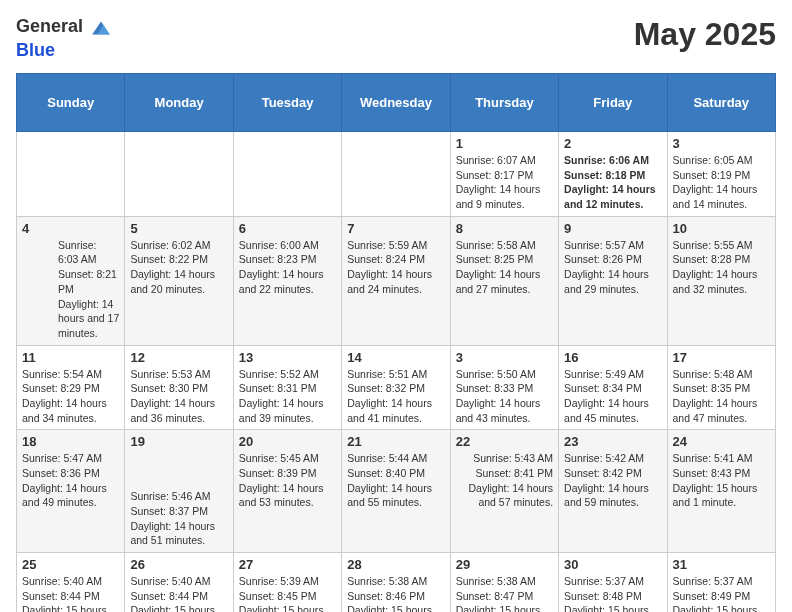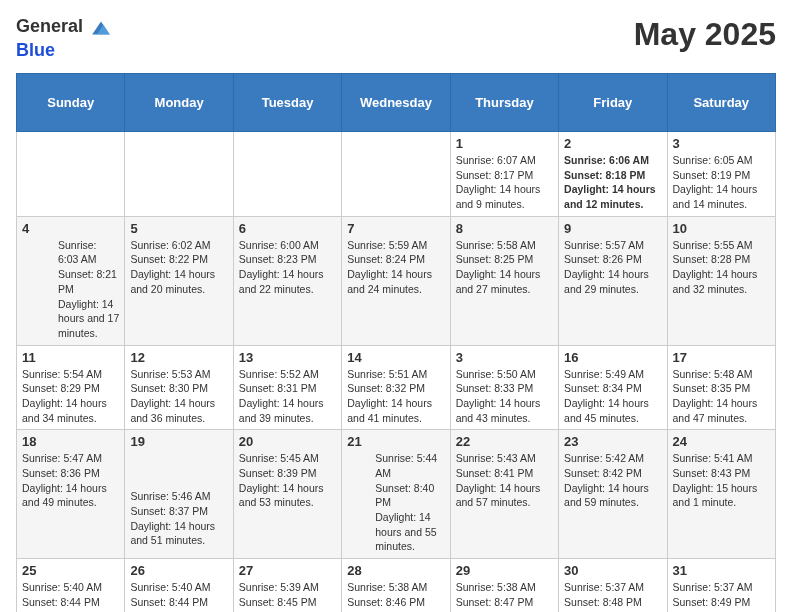--- a/index.html
+++ b/index.html
@@ -254,27 +254,27 @@
 Daylight: 14 hours and 51 minutes.</div>
         </td>
         <td>
           <div class="day-num">20</div>
           <div class="day-info" style="white-space: pre-line;">Sunrise: 5:45 AM
 Sunset: 8:39 PM
 Daylight: 14 hours and 53 minutes.</div>
         </td>
         <td>
           <div class="day-num">21</div>
-          <div class="day-info" style="white-space: pre-line; margin-left: 28px;">Sunrise: 5:44 AM
+          <div class="day-info" style="white-space: pre-line;">Sunrise: 5:44 AM
 Sunset: 8:40 PM
 Daylight: 14 hours and 55 minutes.</div>
         </td>
         <td>
           <div class="day-num">22</div>
-          <div class="day-info" style="white-space: pre-line;">Sunrise: 5:43 AM
+          <div class="day-info" style="white-space: pre-line; text-align: right;">Sunrise: 5:43 AM
 Sunset: 8:41 PM
 Daylight: 14 hours and 57 minutes.</div>
         </td>
         <td>
           <div class="day-num">23</div>
           <div class="day-info" style="white-space: pre-line;">Sunrise: 5:42 AM
 Sunset: 8:42 PM
 Daylight: 14 hours and 59 minutes.</div>
         </td>
         <td>

